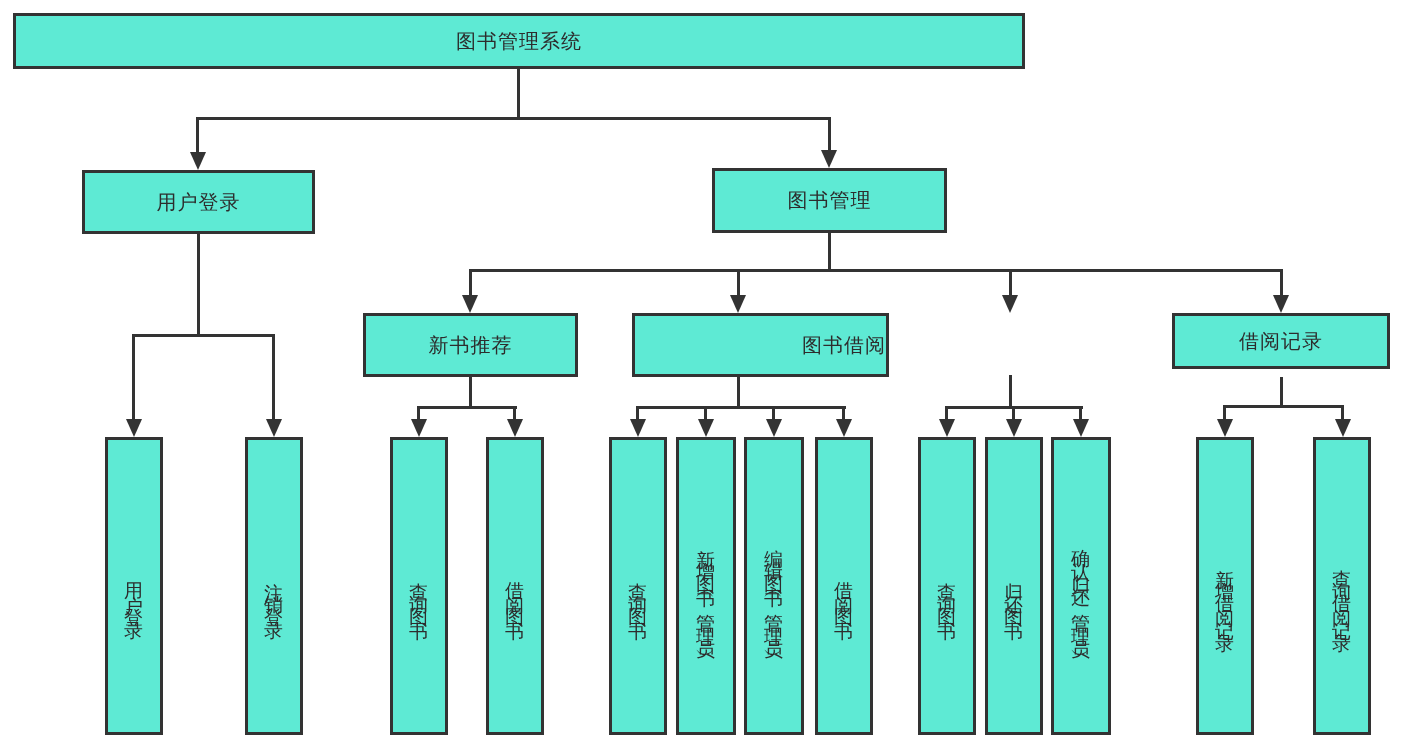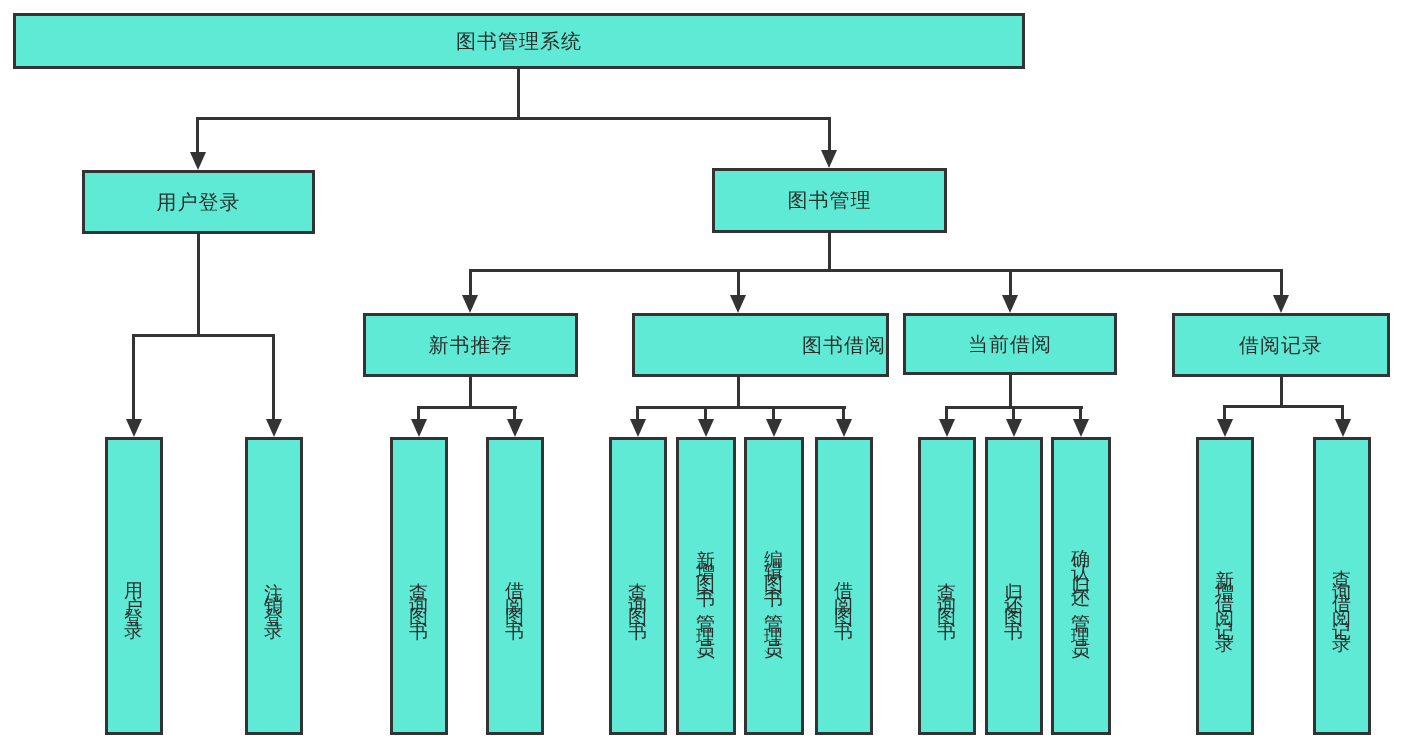--- a/index.html
+++ b/index.html
@@ -42,24 +42,21 @@
   <div class="node" style="left:363px;top:313px;width:215px;height:64px;">
     <span class="hl">新书推荐</span>
   </div>
 
   <div class="node" style="left:712px;top:168px;width:235px;height:65px;">
     <span class="hl">图书管理</span>
   </div>
   <div class="node" style="left:632px;top:313px;width:257px;height:64px;justify-content:flex-end;">
     <span class="hl">图书借阅</span>
   </div>
-  <div class="node" style="left:903px;top:313px;width:214px;height:62px;">
-    <span class="hl">当前借阅</span>
-  </div>
-  <div class="node" style="left:1172px;top:313px;width:218px;height:64px;font-family:Liberation Serif, serif;">
+  <div class="node" style="left:1172px;top:313px;width:218px;height:56px;font-family:Liberation Serif, serif;">
     <span class="hl">借阅记录</span>
   </div>
 
   <div class="node" style="left:105px;top:437px;width:58px;height:298px;">
     <span class="vl">用户登录</span>
   </div>
   <div class="node" style="left:245px;top:437px;width:58px;height:298px;">
     <span class="vl">注销登录</span>
   </div>
 

